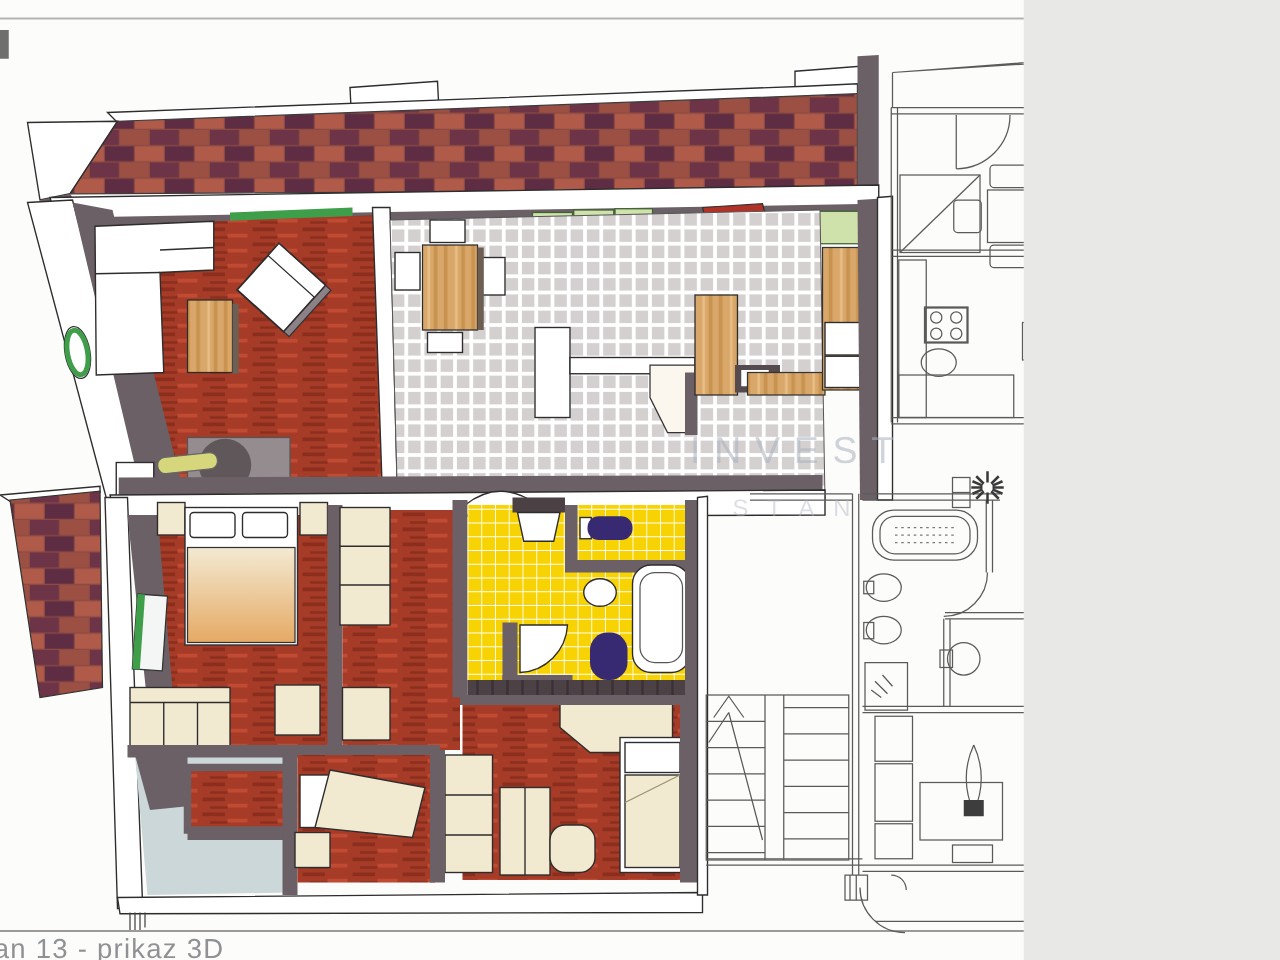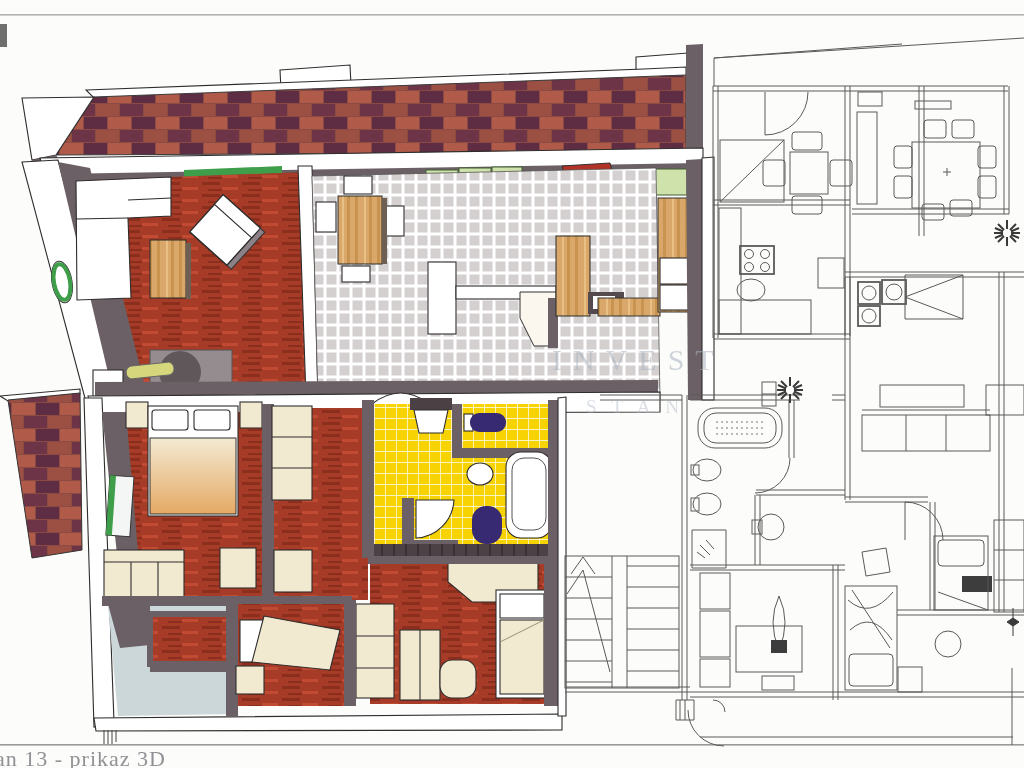--- a/index.html
+++ b/index.html
@@ -1,17 +1,17 @@
 <!DOCTYPE html>
 <html style="--paper: #fcfcfa; --ink: #2e2c2c; --plan_line: #5a5a58; --scanline_gray: #b5b3b0; --separator_gray: #9c9a98; --caption_gray: #8f9194; --watermark_gray: #aab3c0; --wall_gray: #6b6065; --roof_base: #8b4a42; --roof_red: #9c4f43; --roof_maroon: #6d3347; --roof_light: #b05a4a; --roof_purple: #5f2d43; --floor_red: #a63b27; --floor_red_dark: #8b2e1d; --floor_red_light: #c04a32; --tile_gray: #d4d0cf; --bath_yellow: #f7d303; --fixture_purple: #372a72; --cream: #f2ead0; --blanket_tan: #e5a964; --wood: #d9a76a; --wood_dark: #c8934f; --wood_light: #e8bf85; --pale_green: #cfe2ab; --accent_green: #3f9e4a; --hall_blue: #ccd7da; --walkway_brown: #4c4145;"><head>
 <meta charset="utf-8">
 <style>
   html,body{margin:0;padding:0;background:#e8e8e6;}
-  .page{position:relative;width:1024px;height:768px;overflow:hidden;
-        font-family:Liberation Serif, serif;background:var(--paper,#fcfcfa);}
+  .page{position:relative;width:819px;height:768px;overflow:hidden;
+        font-family:Liberation Sans, sans-serif;background:var(--paper,#fcfcfa);}
   svg{position:absolute;left:0;top:0;}
   .wall{fill:var(--wall_gray);stroke:none;}
   .white{fill:#ffffff;stroke:var(--ink);stroke-width:1.1;}
   .cream{fill:var(--cream);stroke:var(--ink);stroke-width:1.1;}
   .stroke{fill:none;stroke:var(--ink);stroke-width:1.1;}
   .plan{fill:none;stroke:var(--plan_line);stroke-width:1;}
   .planbold{fill:none;stroke:var(--plan_line);stroke-width:1.8;}
   .caption{font-size:22px;letter-spacing:1px;fill:var(--caption_gray);}
   .wm1{font-size:30px;letter-spacing:11px;fill:var(--watermark_gray);opacity:.55;}
   .wm2{font-size:19px;letter-spacing:15px;fill:var(--watermark_gray);opacity:.42;}

